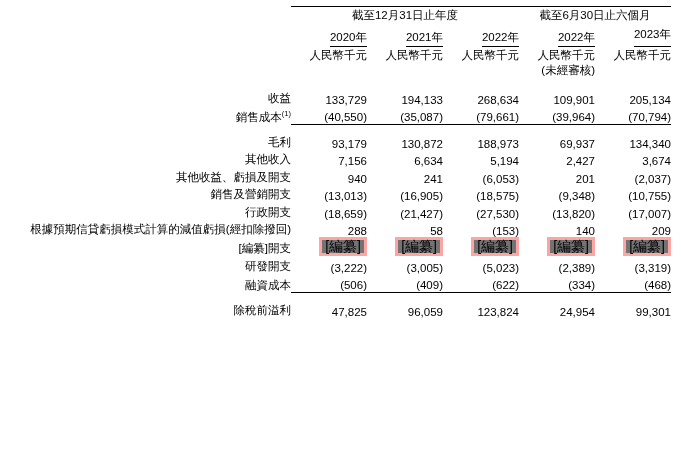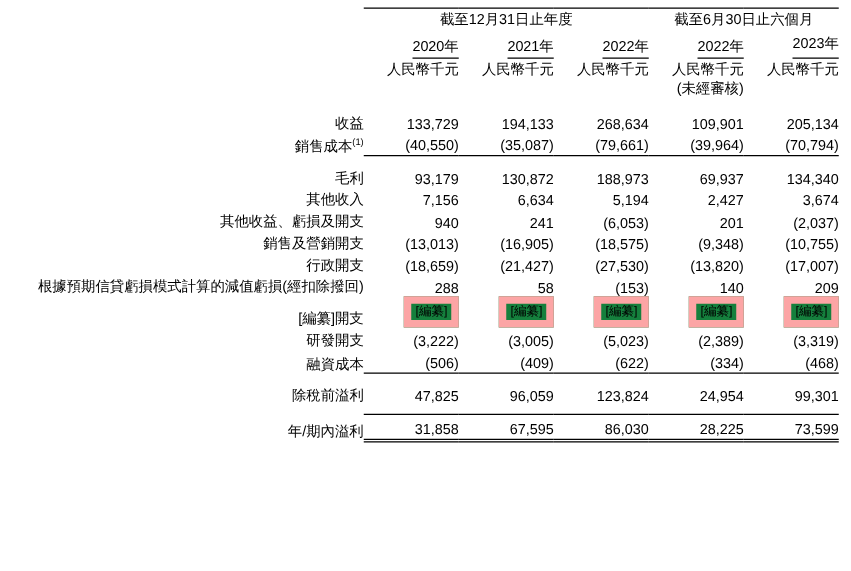--- a/index.html
+++ b/index.html
@@ -73,24 +73,24 @@
   .dblbottom .numcell {
     border-bottom: 3px double #000;
     padding-bottom: 1px;
   }
   .sup {
     font-size: 7.5px;
     vertical-align: super;
   }
   .redact {
     display: inline-block;
-    background: #15803d;
-    border: 6px solid #fca5a5;
+    background: #737373;
+    border: 3px solid #fca5a5;
     padding: 0 3px;
-    font-size: 10px;
+    font-size: 14px;
     line-height: 13px;
   }
   .small-note {
     font-size: 10.5px;
   }
 </style>
 </head>
 <body>
 
 <div class="sheet">
@@ -237,23 +237,15 @@
           <td class="labelcell">除稅前溢利</td>
           <td class="numcell">47,825</td>
           <td class="numcell">96,059</td>
           <td class="numcell">123,824</td>
           <td class="numcell">24,954</td>
           <td class="numcell">99,301</td>
         </tr>
         <tr class="spacer-sm">
           <td colspan="6"></td>
         </tr>
-        <tr class="datarow overline dblbottom">
-          <td class="labelcell">年/期內溢利</td>
-          <td class="numcell">31,858</td>
-          <td class="numcell">67,595</td>
-          <td class="numcell">86,030</td>
-          <td class="numcell">28,225</td>
-          <td class="numcell">73,599</td>
-        </tr>
       </tbody>
   </table>
 </div>
 
 </body></html>

